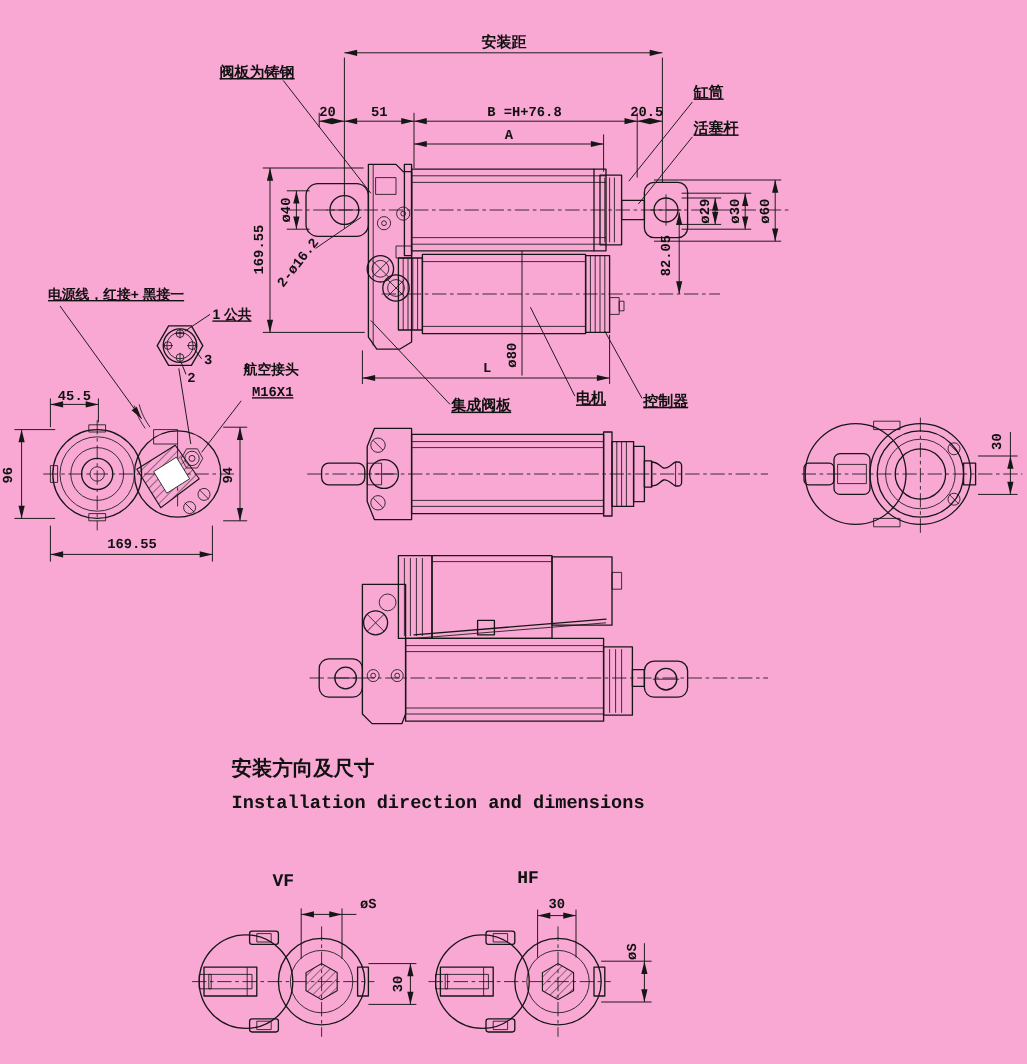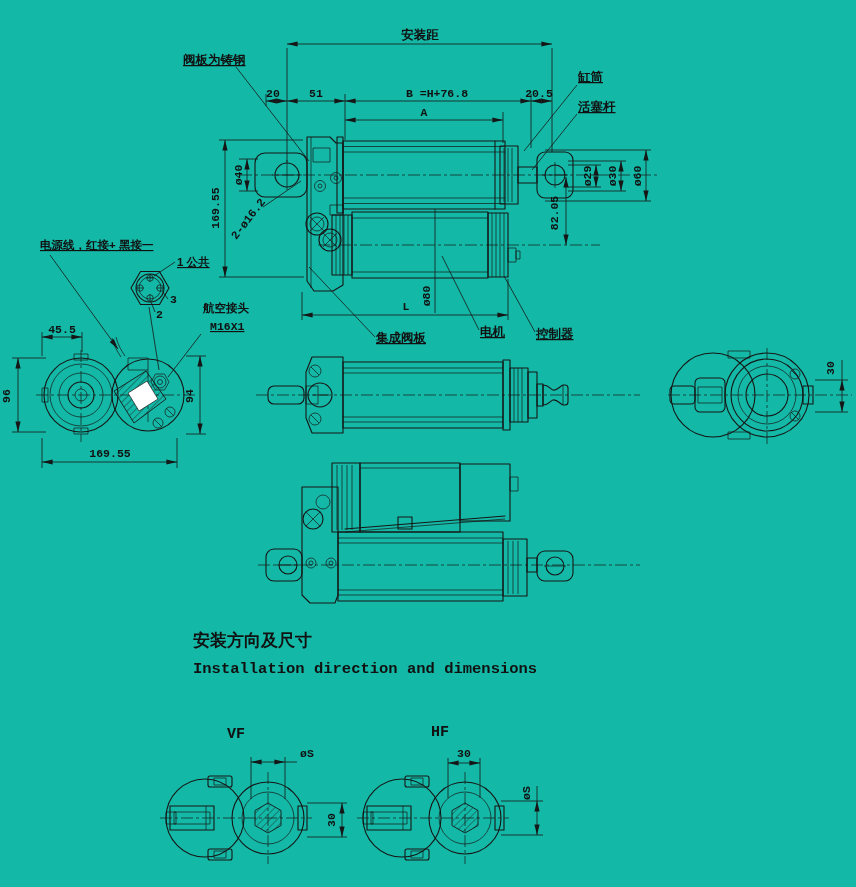--- a/index.html
+++ b/index.html
@@ -1,16 +1,16 @@
 <!DOCTYPE html>
 <html><head>
 <meta charset="utf-8">
 <style>
   html,body{margin:0;padding:0;background:#ffffff;}
-  .canvas{position:relative;width:856px;height:887px;background:#14b8a6;overflow:hidden;}
+  .canvas{position:relative;width:856px;height:887px;background:#f9a8d4;overflow:hidden;}
   svg{position:absolute;left:0;top:0;}
   .ol{fill:none;stroke:#161616;stroke-width:1.1;stroke-linejoin:round;stroke-linecap:round;}
   .tl{fill:none;stroke:#161616;stroke-width:.7;stroke-linejoin:round;}
   .dim{fill:none;stroke:#161616;stroke-width:.8;}
   .cl{fill:none;stroke:#161616;stroke-width:.7;stroke-dasharray:12 3 3 3;}
   .wfill{fill:#ffffff;}
   text{fill:#111;}
   .dt{font:bold 11.5px "Liberation Mono","DejaVu Sans Mono",monospace;}
   .zh{font:bold 12.5px "Liberation Sans","DejaVu Sans",sans-serif;}
   .zhs{font:bold 11.5px "Liberation Sans","DejaVu Sans",sans-serif;}

